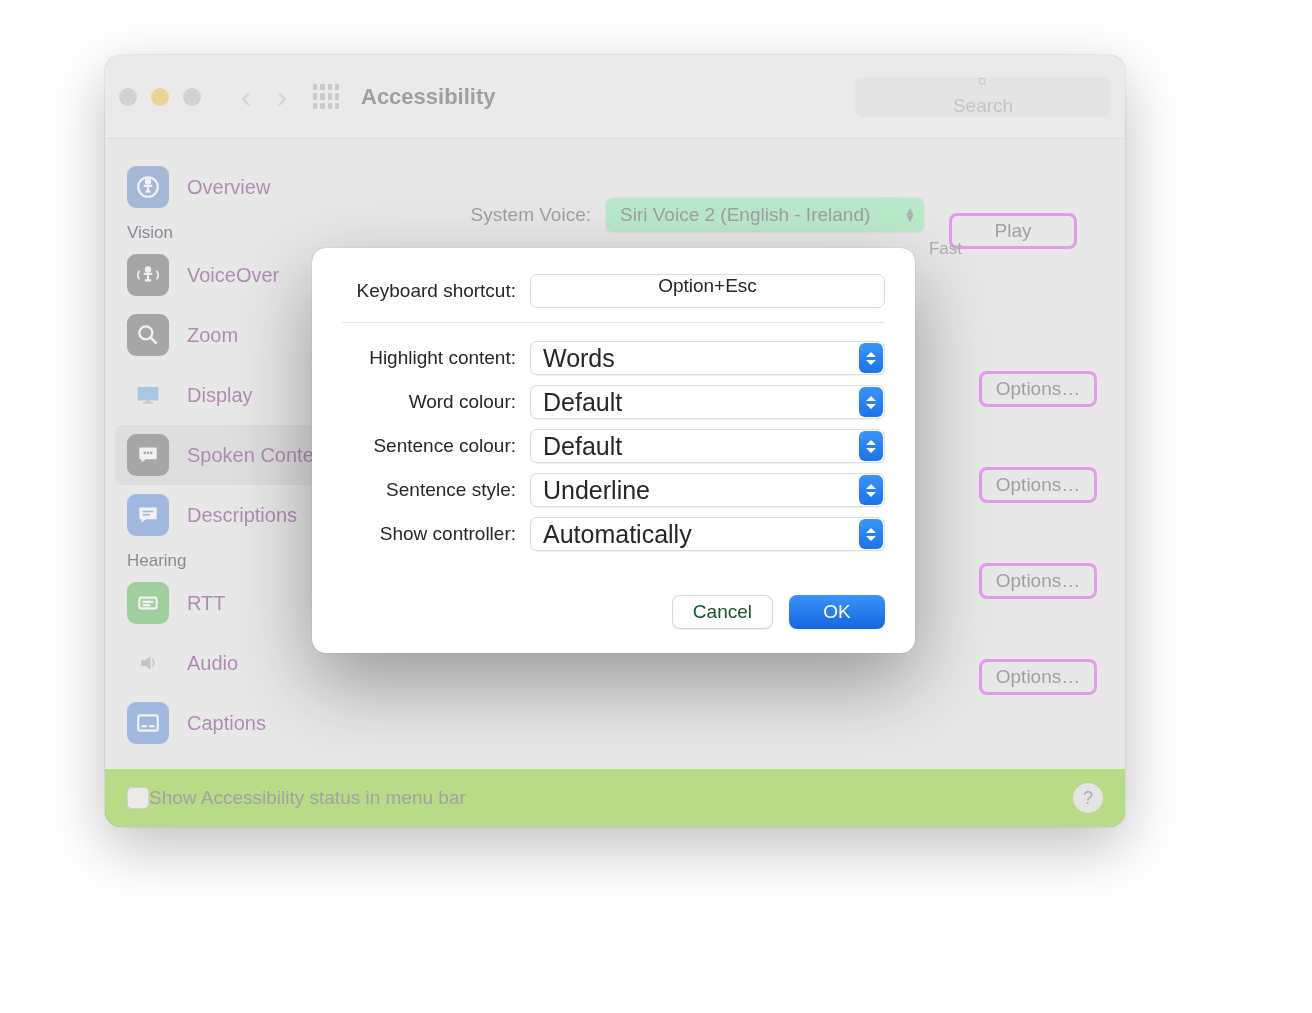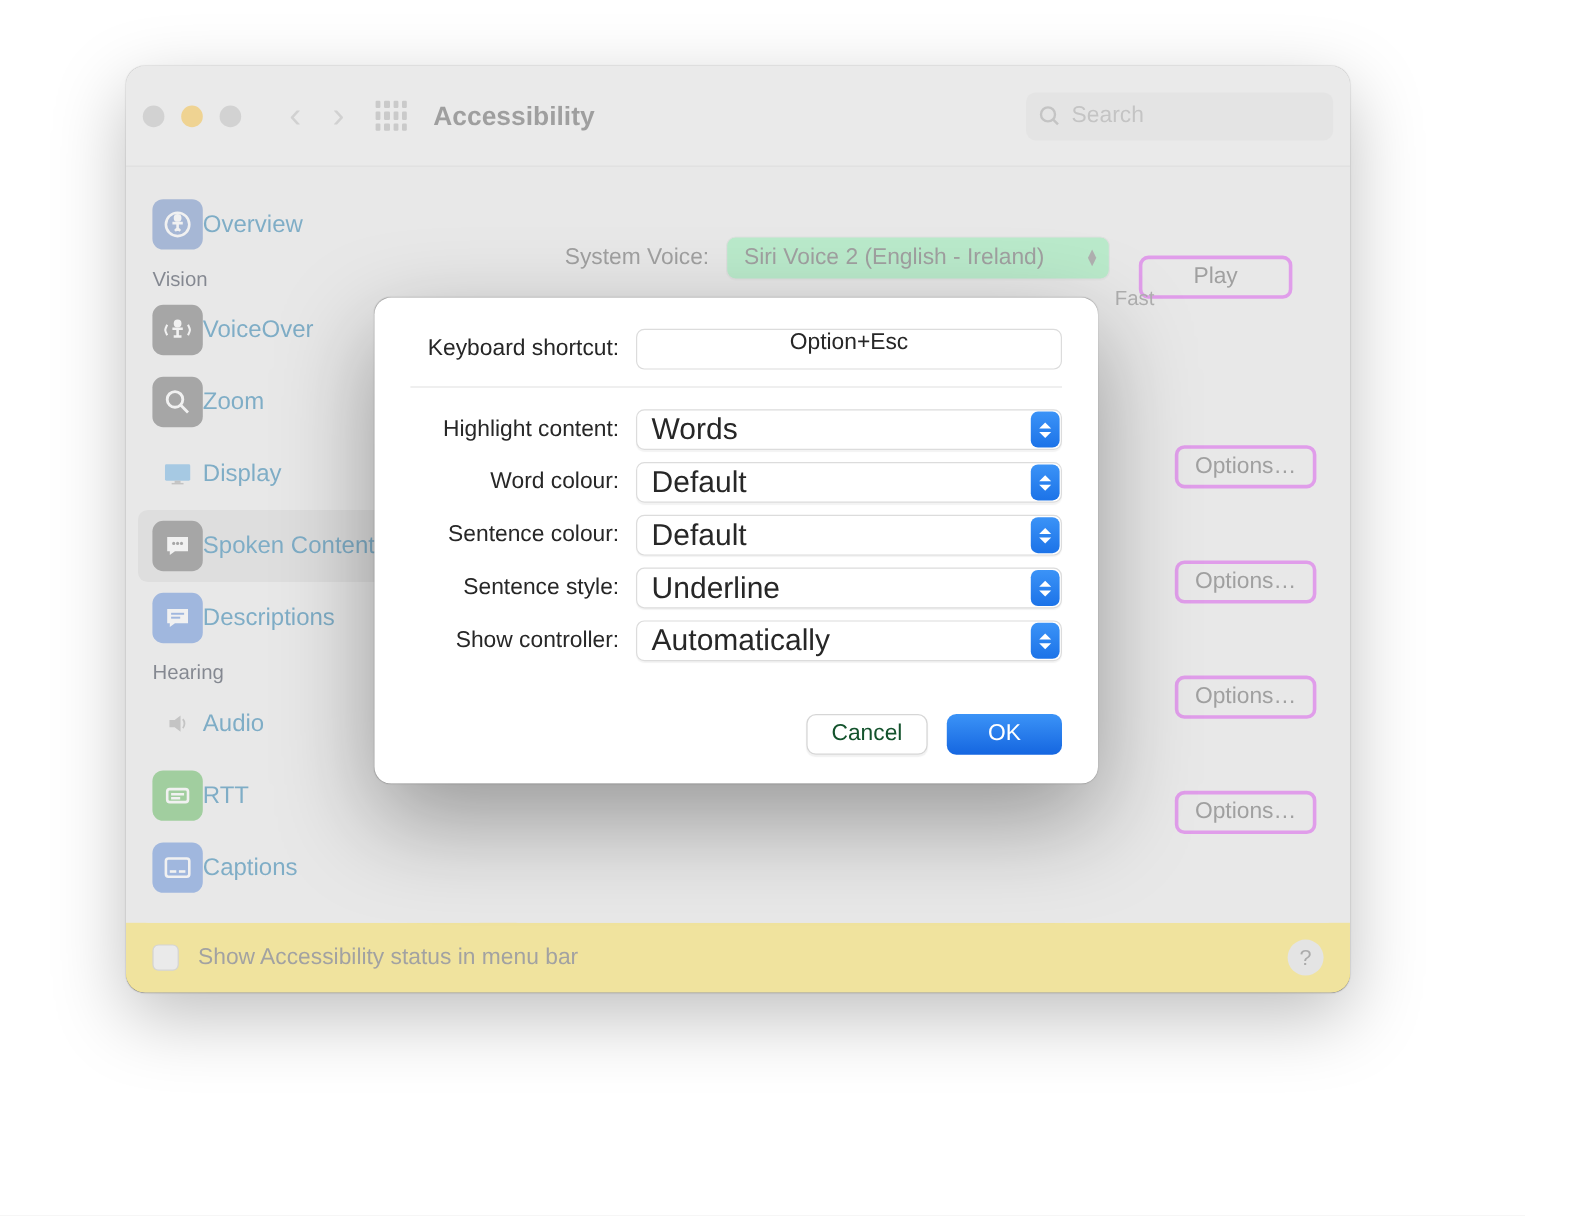--- a/index.html
+++ b/index.html
@@ -49,20 +49,21 @@
     margin-left: auto;
     width: 256px;
     height: 40px;
     background: #e3e3e3;
     border-radius: 8px;
     display: flex;
     align-items: center;
     padding: 0 10px;
     color: #9c9c9c;
     gap: 8px;
+    flex-direction: column;
   }
   .search-icon { width: 20px; height: 20px; }
   .content {
     display: flex;
     height: calc(100% - 84px - 58px);
     padding: 18px 10px 0 10px;
     gap: 16px;
   }
   .sidebar {
     width: 292px;
@@ -71,22 +72,23 @@
     overflow: hidden;
     display: flex;
     flex-direction: column;
   }
   .sidebar-inner { flex: 1; overflow: hidden; position: relative; }
   .sidebar-item {
     display: flex;
     align-items: center;
     height: 60px;
     padding-left: 12px;
+    gap: 18px;
     font-size: 20px;
-    color: #0369a1;
+    color: #701a75;
   }
   .sidebar-item.selected { background: #d6d6d6; border-radius: 8px; }
   .section-label {
     font-size: 17px;
     color: #0f172a;
     padding: 6px 0 2px 12px;
   }
   .sb-icon {
     width: 42px; height: 42px; border-radius: 9px;
     display: flex; align-items: center; justify-content: center;
@@ -161,22 +163,22 @@
     top: 182px;
     display: flex;
     flex-direction: column;
     gap: 28px;
   }
   .footer {
     height: 58px;
     display: flex;
     align-items: center;
     padding: 0 22px;
-    gap: 16px;
-    background: #fde047;
+    gap: 0;
+    background: #84cc16;
   }
   .checkbox {
     width: 22px; height: 22px;
     border: 1.5px solid #bdbdbd;
     border-radius: 5px;
     background: #f0f0f0;
   }
   .help-btn {
     width: 30px; height: 30px;
     border-radius: 50%;
@@ -396,37 +398,37 @@
             <svg viewBox="0 0 24 24" fill="#fff">
                 <path d="M4 5h16v11H10l-4 3v-3H4z"></path>
                 <rect x="7" y="8" width="10" height="1.5" fill="#4d7fd6"></rect>
                 <rect x="7" y="11" width="7" height="1.5" fill="#4d7fd6"></rect>
               </svg>
           </div>
           <span>Descriptions</span>
         </div>
         <div class="section-label">Hearing</div>
         <div class="sidebar-item">
-          <div class="sb-icon sb-audio">
-            <svg viewBox="0 0 42 42">
-                <path d="M10 16v10h7l8 6V10l-8 6z" fill="#9c9c9c"></path>
-                <path d="M28 15c3 3 3 9 0 12" stroke="#9c9c9c" stroke-width="2.5" fill="none"></path>
-              </svg>
-          </div>
-          <span>Audio</span>
-        </div>
-        <div class="sidebar-item">
           <div class="sb-icon sb-rtt">
             <svg viewBox="0 0 24 24" fill="none" stroke="#fff" stroke-width="2">
                 <rect x="4" y="7" width="16" height="10" rx="2"></rect>
                 <line x1="7" y1="11" x2="17" y2="11"></line>
                 <line x1="7" y1="14" x2="14" y2="14"></line>
               </svg>
           </div>
           <span>RTT</span>
+        </div>
+        <div class="sidebar-item">
+          <div class="sb-icon sb-audio">
+            <svg viewBox="0 0 42 42">
+                <path d="M10 16v10h7l8 6V10l-8 6z" fill="#9c9c9c"></path>
+                <path d="M28 15c3 3 3 9 0 12" stroke="#9c9c9c" stroke-width="2.5" fill="none"></path>
+              </svg>
+          </div>
+          <span>Audio</span>
         </div>
         <div class="sidebar-item">
           <div class="sb-icon sb-captions">
             <svg viewBox="0 0 24 24" fill="#fff">
                 <rect x="3" y="5" width="18" height="14" rx="2" fill="none" stroke="#fff" stroke-width="2"></rect>
                 <rect x="6" y="14" width="5" height="2"></rect>
                 <rect x="13" y="14" width="5" height="2"></rect>
               </svg>
           </div>
           <span>Captions</span>

